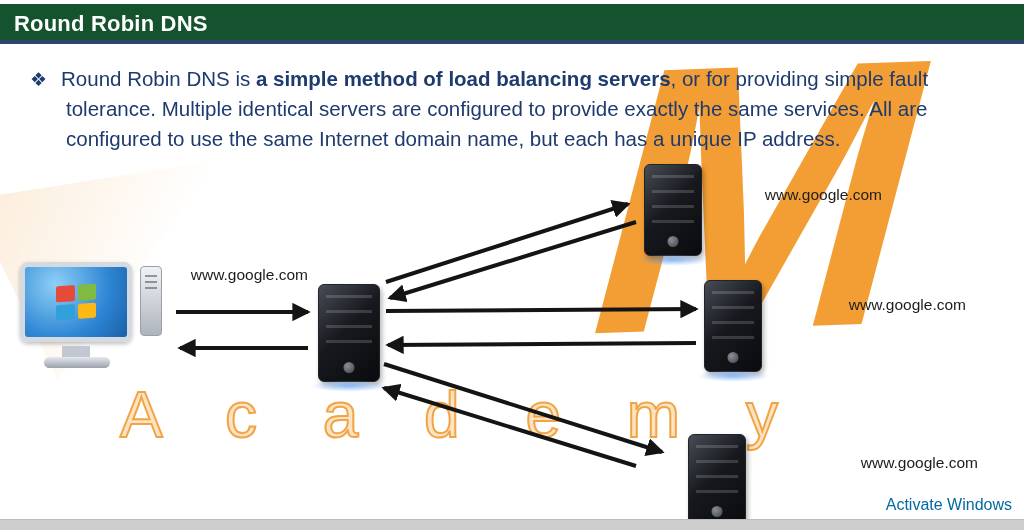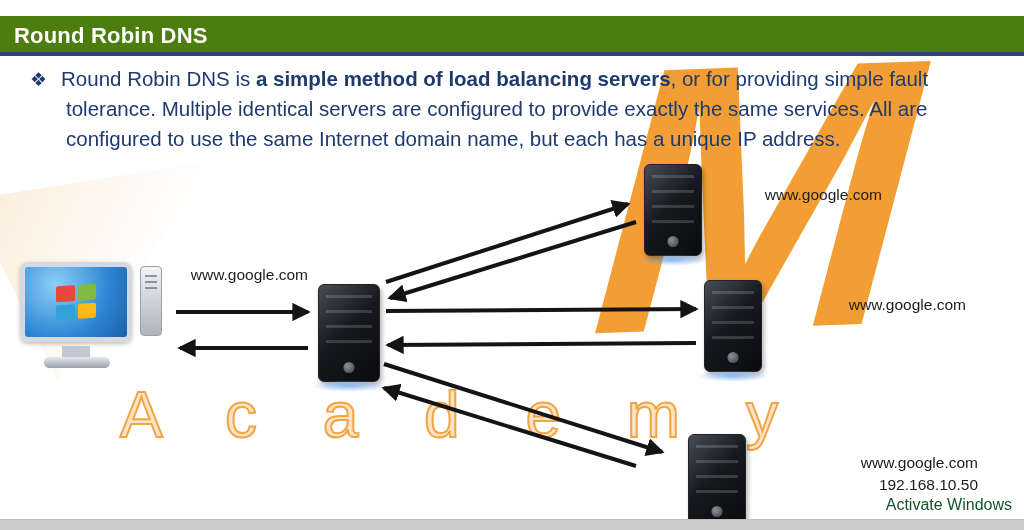--- a/index.html
+++ b/index.html
@@ -1,20 +1,20 @@
 <!DOCTYPE html>
 <html><head>
 <meta charset="utf-8">
 <style>
   * { margin:0; padding:0; box-sizing:border-box; }
   body { font-family:"Liberation Sans", sans-serif; background:#222; }
   .slide { position:relative; width:1024px; height:530px; background:#ffffff; overflow:hidden; }
 
   
-  .hdr { position:absolute; top:16px; left:0; right:0; height:40px; background:#4d7c0f; border-bottom:4px solid #33436f; z-index:4; }
+  .hdr { position:absolute; top:4px; left:0; right:0; height:40px; background:#14532d; border-bottom:4px solid #33436f; z-index:4; }
   .hdr h1 { color:#ffffff; font-size:22px; font-weight:bold; line-height:40px; padding-left:14px; letter-spacing:.2px; }
 
   
   .wm-mark { position:absolute; left:598px; top:26px; font-size:380px; line-height:.9;
              font-weight:800; font-style:italic; color:rgba(242,148,30,.9);
              transform:skewX(-6deg) rotate(-2deg); z-index:1; pointer-events:none; }
   .wm-academy { position:absolute; left:120px; top:378px; font-size:64px; font-weight:normal;
                 letter-spacing:24px; color:rgba(247,205,150,.55);
                 -webkit-text-stroke:2px rgba(240,150,40,.85); z-index:1; white-space:nowrap; pointer-events:none; }
   .wm-swoosh { position:absolute; left:-30px; top:160px; width:250px; height:220px; z-index:1;
@@ -61,21 +61,21 @@
   .server::after { content:""; position:absolute; left:50%; bottom:8px; width:11px; height:11px;
             transform:translateX(-50%); border-radius:50%;
             background:radial-gradient(circle at 35% 35%, #8a9099, #3c4047); }
   .glow { position:absolute; height:12px; z-index:2; border-radius:50%;
           background:radial-gradient(ellipse at center, rgba(80,155,255,.6), rgba(80,155,255,0) 70%); }
 
   
   .lbl { position:absolute; z-index:3; text-align:right; font-size:15.5px; color:#1c1c1c; line-height:1.45; }
 
   
-  .activate { position:absolute; right:12px; bottom:16px; z-index:4; font-size:16px; color:#14532d; }
+  .activate { position:absolute; right:12px; bottom:16px; z-index:4; font-size:16px; color:#0369a1; }
   .bottom-bar { position:absolute; left:0; right:0; bottom:0; height:11px; background:#cdcdcd;
                 border-top:1px solid #bdbdbd; z-index:4; }
 </style>
 </head>
 <body>
 
 <div class="slide">
 
   <div class="wm-swoosh"></div>
   <div class="wm-mark">M</div>
@@ -131,19 +131,18 @@
 
   <div class="server" style="left:704px; top:280px;"></div>
   <div class="glow" style="left:697px; top:370px; width:72px;"></div>
   <div class="lbl" style="left:816px; top:294px; width:150px;">
     <div>www.google.com</div>
   </div>
 
   <div class="server" style="left:688px; top:434px;"></div>
   <div class="lbl" style="left:820px; top:452px; width:158px;">
     <div>www.google.com</div>
-    <div>192.168.10.50</div>
   </div>
 
   <div class="activate">Activate Windows</div>
   <div class="bottom-bar"></div>
 
 </div>
 
 </body></html>

